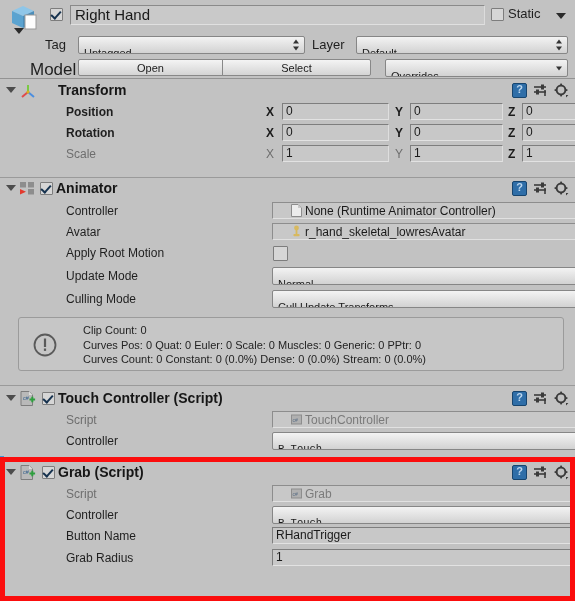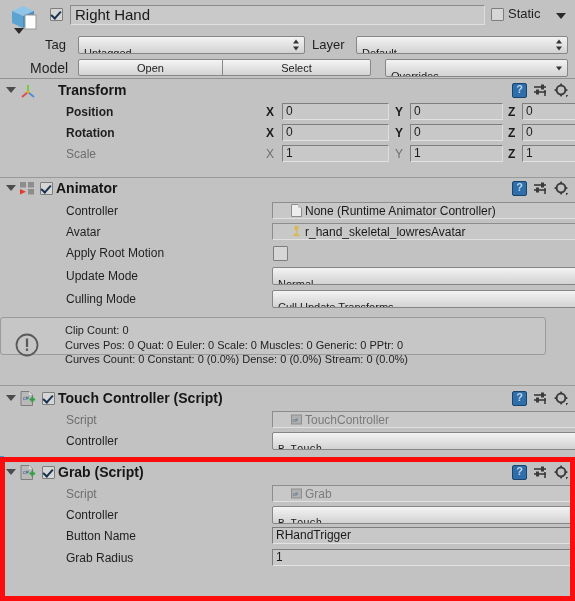--- a/index.html
+++ b/index.html
@@ -112,21 +112,21 @@
     width: 0; height: 0;
     border-left: 5px solid transparent; border-right: 5px solid transparent;
     border-top: 6px solid #2a2a2a;
   }
 
   #tag-lbl   { position: absolute; left: 45px; top: 37px; font-size: 13px; }
   #tag-popup { position: absolute; left: 78px; top: 36px; width: 227px; }
   #layer-lbl { position: absolute; left: 312px; top: 37px; font-size: 13px; }
   #layer-popup { position: absolute; left: 356px; top: 36px; width: 212px; }
 
-  #model-lbl { position: absolute; left: 30px; top: 60px; font-size: 14px; }
+  #model-lbl { position: absolute; left: 30px; top: 60px; font-size: 17px; }
   #open-btn  { position: absolute; left: 78px; top: 59px; width: 145px; border-radius: 2px 0 0 2px; }
   #select-btn{ position: absolute; left: 222px; top: 59px; width: 149px; border-radius: 0 2px 2px 0; }
   #overrides-popup { position: absolute; left: 385px; top: 59px; width: 183px; }
 
   
   .comp { position: absolute; left: 0; width: 575px; background: #c2c2c2; }
   .comp-sep { position: absolute; left: 0; width: 575px; height: 1px; background: #9a9a9a; }
 
   .comp-hdr { position: relative; height: 22px; }
   .foldout {
@@ -178,21 +178,21 @@
     position: absolute; width: 11px; height: 11px;
     border: 1.5px solid #636363; border-radius: 50%;
   }
   .target::after {
     content: ""; position: absolute; left: 2.2px; top: 2.2px;
     width: 3.2px; height: 3.2px; border-radius: 50%; background: #636363;
   }
 
   
   #infobox {
-    position: absolute; left: 0; top: 317px; width: 546px; height: 38px;
+    position: absolute; left: 18px; top: 317px; width: 546px; height: 54px;
     background: #c6c6c6; border: 1px solid #9b9b9b; border-radius: 3px;
   }
   #infobox .lines { position: absolute; left: 64px; top: 5px; font-size: 11px; line-height: 14.5px; color: #232323; }
   #info-icon { position: absolute; left: 13px; top: 14px; width: 26px; height: 26px; }
 
   
   #blue-strip { position: absolute; left: 0; top: 388px; width: 4px; height: 70px; background: #3f9bdb; }
   #red-box {
     position: absolute; left: 0; top: 457px; width: 575px; height: 144px;
     border: 5px solid #fb0d0d; pointer-events: none;

